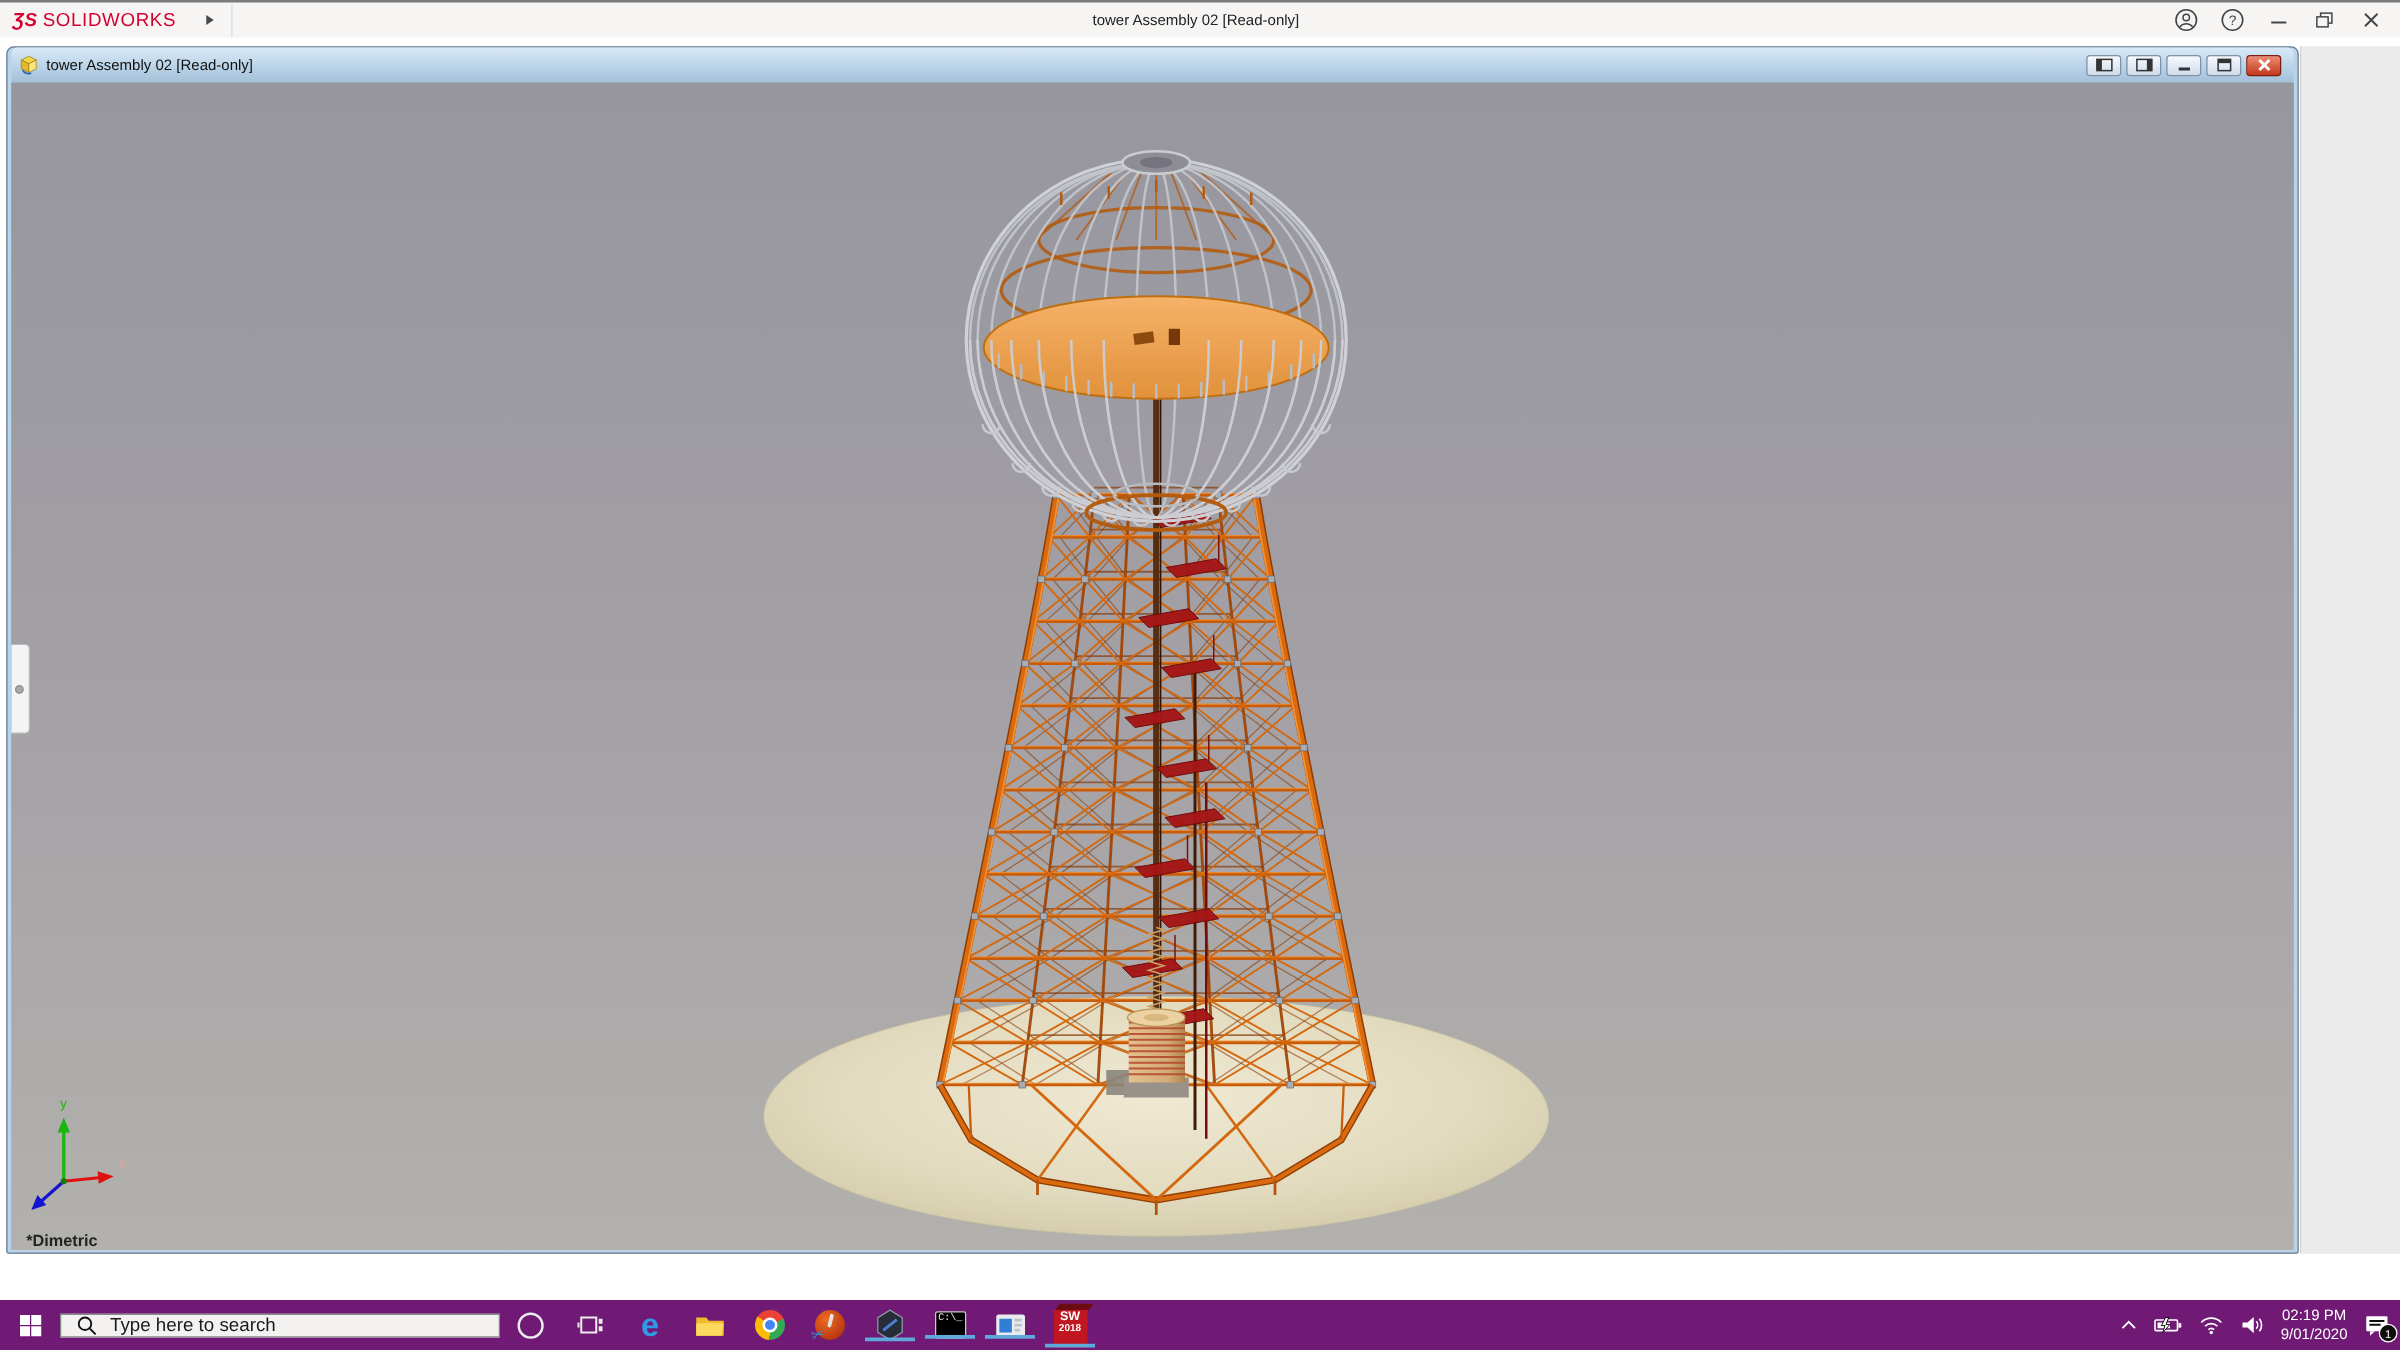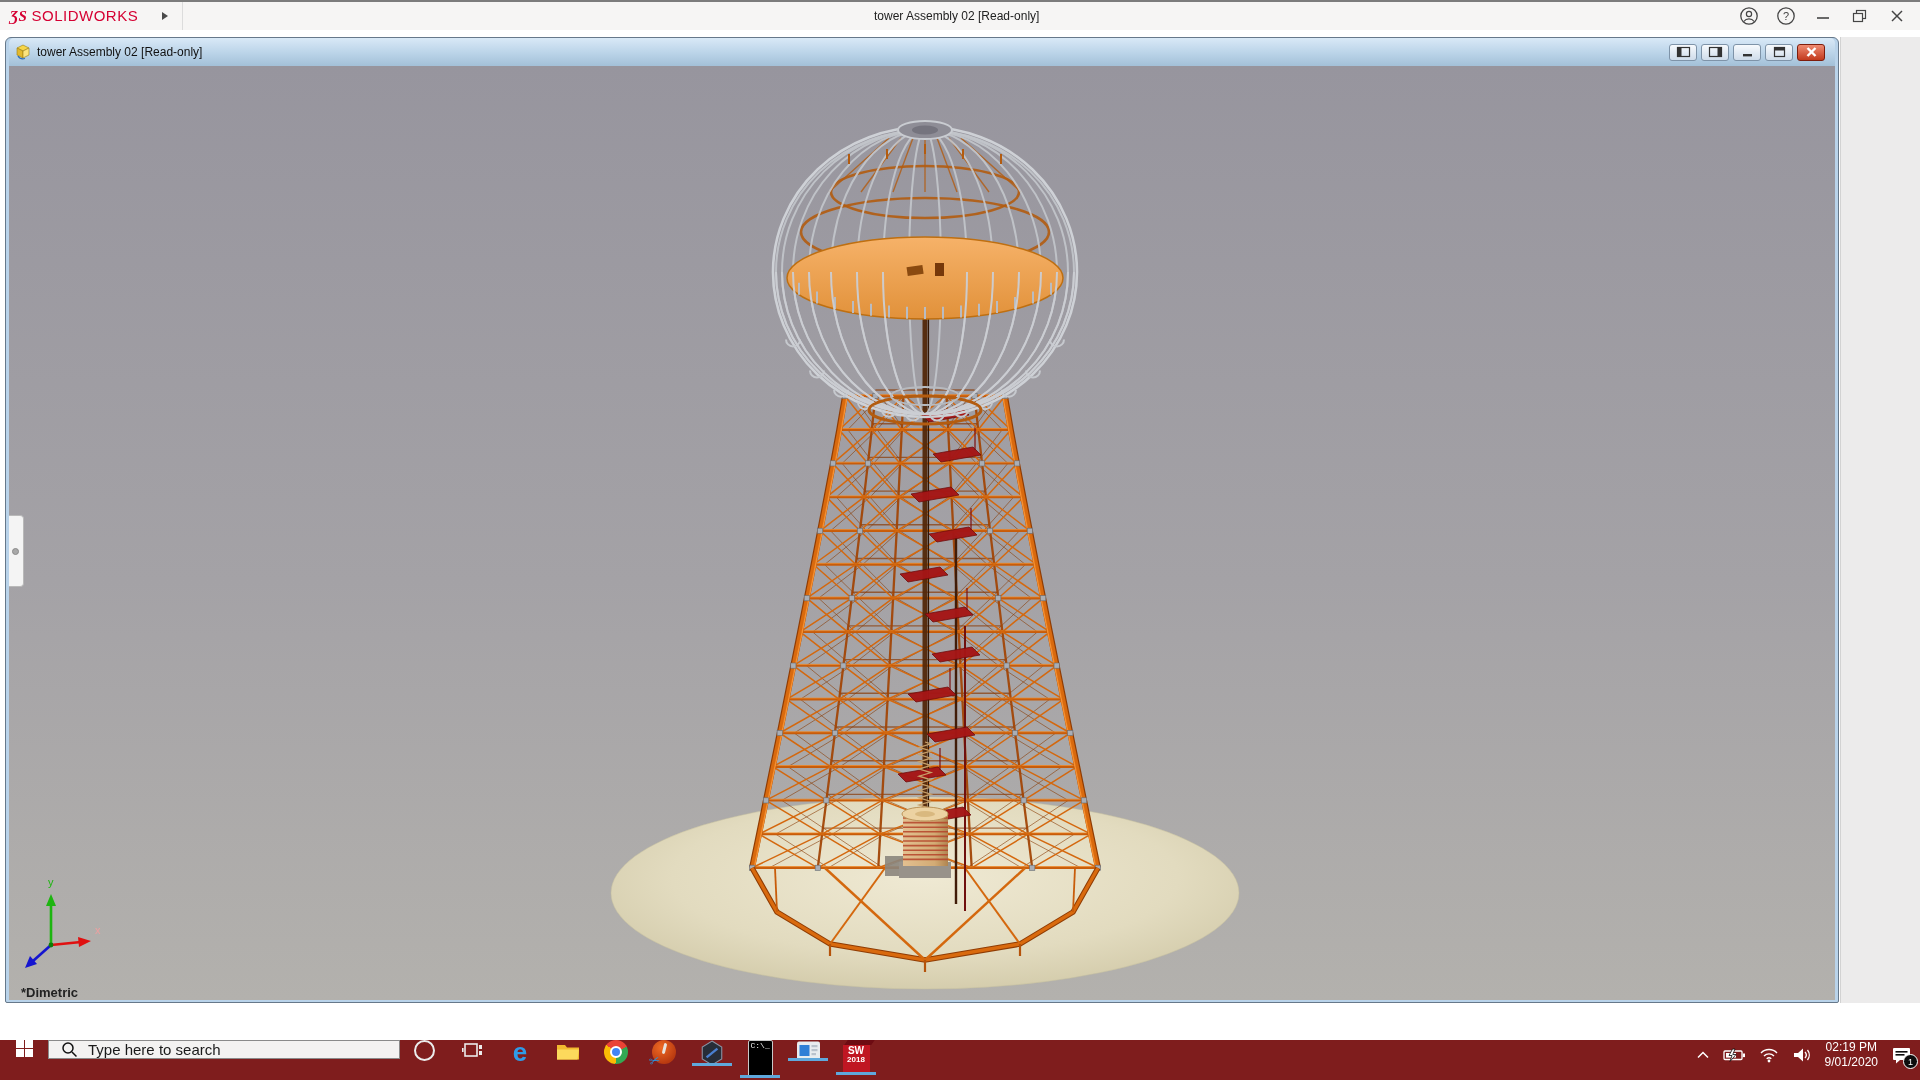--- a/index.html
+++ b/index.html
@@ -5,21 +5,21 @@
   * { margin:0; padding:0; box-sizing:border-box; }
   html,body { width:1920px; height:1080px; overflow:hidden;
     font-family:"Liberation Sans","DejaVu Sans",sans-serif; background:#fff; }
 
   
   .app-titlebar { position:absolute; left:0; top:0; width:1920px; height:30px;
     background:#f6f5f4; border-top:2px solid #7c7c7c; }
   .brand-block { position:absolute; left:0; top:0; height:100%; display:flex;
     align-items:center; gap:24px; padding:0 14px 0 10px; border-right:1px solid #dcdcdc; }
   .brand { font-size:15px; color:#d50032; letter-spacing:.5px; white-space:nowrap; }
-  .brand .glyph { font-weight:bold; font-style:italic; margin-right:4px;font-family:Liberation Serif, serif; }
+  .brand .glyph { font-weight:bold; font-style:italic; margin-right:4px; }
   .brand .solid { font-weight:normal; }
   .brand .works { font-weight:normal; }
   .flyout-arrow { width:0; height:0; border-left:6px solid #4a4a4a;
     border-top:4px solid transparent; border-bottom:4px solid transparent; }
   .app-title { position:absolute; left:50%; top:50%; transform:translate(-52%,-50%);
     font-size:12px; color:#222; }
   .app-controls { position:absolute; right:0; top:0; height:100%; display:flex;
     align-items:center; gap:15px; padding-right:12px; }
   .app-controls .btn { width:22px; height:22px; display:flex; align-items:center;
     justify-content:center; cursor:default; }
@@ -50,21 +50,21 @@
 
   .triad { position:absolute; left:6px; bottom:26px; }
   .view-label { position:absolute; left:12px; bottom:0; font-size:13px;
     font-weight:bold; color:#222; }
 
   .side-strip { position:absolute; left:1840px; top:37px; width:80px; height:966px;
     background:#ecebeb; border-left:1px solid #d2d2d2; }
 
   
   .taskbar { position:absolute; left:0; top:1040px; width:1920px; height:40px;
-    background:#7f1d1d; display:flex; align-items:flex-start; color:#fff; }
+    background:#701a75; display:flex; align-items:center; color:#fff; }
   .start-btn { width:48px; display:flex; align-items:center; justify-content:center; }
   .win-logo { display:grid; grid-template-columns:8px 8px; grid-template-rows:8px 8px;
     gap:1px; }
   .win-logo i { background:#fff; }
   .search-box { width:352px; background:#f3f2f1; border:1px solid #8a8a8a;
     display:flex; align-items:center; gap:10px; padding:0 12px; }
   .search-box input { border:none; outline:none; background:transparent; flex:1;
     font-size:15px; color:#111; font-family:inherit; }
   .search-box input::placeholder { color:#1a1a1a; opacity:1; }
   .tb-slot { width:48px; position:relative; display:flex; align-items:center;
@@ -76,21 +76,21 @@
   .chrome { width:24px; height:24px; border-radius:50%; position:relative;
     background:conic-gradient(from -55deg,#ea4335 0 33%,#34a853 0 66%,#fbbc05 0 100%); }
   .chrome::after { content:""; position:absolute; inset:6px; background:#4285f4;
     border-radius:50%; border:2px solid #fff; }
   .snip { width:24px; height:24px; border-radius:50%; position:relative;
     background:radial-gradient(circle at 38% 32%,#ef6a24,#b93a10 72%); }
   .snip .hand { position:absolute; left:11px; top:3px; width:3px; height:11px;
     background:#e8e4de; transform:rotate(14deg); border-radius:2px; }
   .snip .scis { position:absolute; left:-3px; bottom:-4px; font-size:13px;
     color:#2d8fd8; transform:rotate(-18deg); }
-  .cmd-icon { width:25px; height:38px; background:#000; border:1px solid #c9c9c9;
+  .cmd-icon { width:25px; height:22px; background:#000; border:1px solid #c9c9c9;
     border-radius:2px; padding:1px 2px; font-family:"Liberation Mono","DejaVu Sans Mono",monospace;
     font-size:8px; line-height:8px; color:#eee; }
   .sw-icon { width:27px; height:35px; display:flex; flex-direction:column;
     align-items:stretch; }
   .sw-top { height:5px; background:#6d0b12; transform:skewX(-35deg) translateX(3px); }
   .sw-body { flex:1; background:#c01622; color:#fff; text-align:center;
     font-weight:bold; font-size:10px; line-height:11px; }
   .sw-body .yr { font-size:8px; line-height:8px; display:block; }
 
   .tray { margin-left:auto; display:flex; align-items:center; gap:13px;

